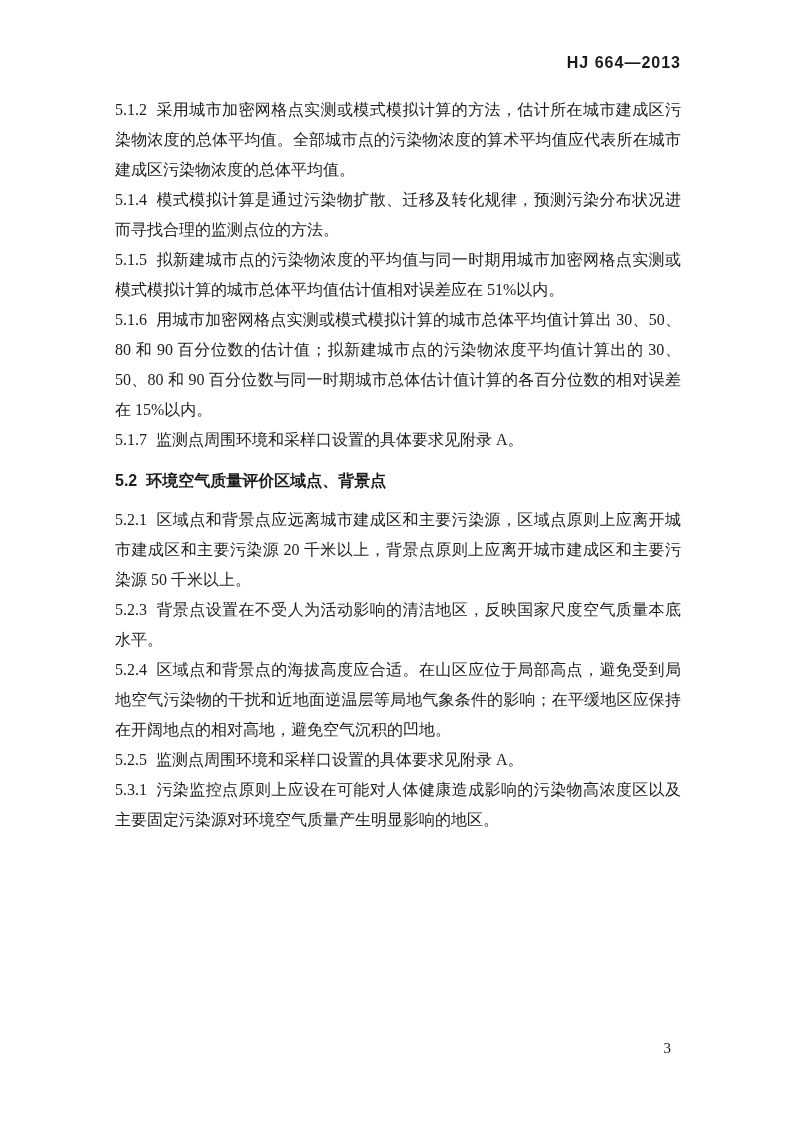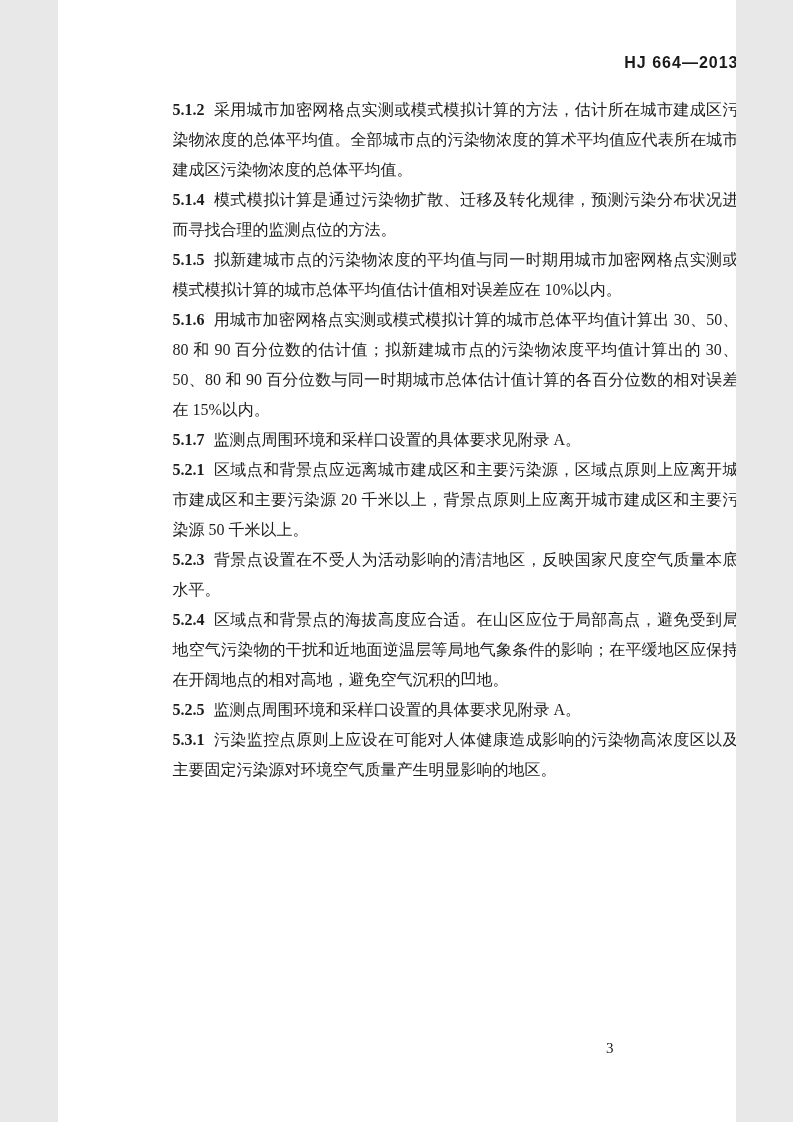--- a/index.html
+++ b/index.html
@@ -2,21 +2,21 @@
 <html><head>
 <meta charset="utf-8">
 <style>
   html, body {
     margin: 0;
     padding: 0;
     background: #e8e8e8;
   }
   .page {
     position: relative;
-    width: 678px;
+    width: 793px;
     height: 1122px;
     margin: 0 auto;
     background: #ffffff;
     color: #1c1c1c;
     overflow: hidden;
   }
   .doc-header {
     position: absolute;
     top: 54px;
     left: 115px;
@@ -36,21 +36,20 @@
     font-family: "Liberation Serif", "DejaVu Serif", serif;
     font-size: 16px;
     line-height: 30px;
     text-align: justify;
   }
   .para {
     margin: 0;
   }
   .para .num {
     margin-right: 9px;
-    font-weight: bold;
   }
   .heading {
     font-family: "Liberation Sans", "DejaVu Sans", sans-serif;
     font-weight: bold;
     text-align: left;
     margin: 11px 0 9px 0;
   }
   .page-number {
     position: absolute;
     top: 1040px;
@@ -67,26 +66,27 @@
 
   <div class="doc-header">HJ 664—2013</div>
 
   <div class="content">
 
     <p class="para"><span class="num">5.1.2</span><span>采用城市加密网格点实测或模式模拟计算的方法，估计所在城市建成区污染物浓度的总体平均值。全部城市点的污染物浓度的算术平均值应代表所在城市建成区污染物浓度的总体平均值。</span></p>
 
 
     <p class="para"><span class="num">5.1.4</span><span>模式模拟计算是通过污染物扩散、迁移及转化规律，预测污染分布状况进而寻找合理的监测点位的方法。</span></p>
 
-    <p class="para"><span class="num">5.1.5</span><span>拟新建城市点的污染物浓度的平均值与同一时期用城市加密网格点实测或模式模拟计算的城市总体平均值估计值相对误差应在 10%以内。</span></p>
+    <p class="para"><span class="num">5.1.5</span><span>拟新建城市点的污染物浓度的平均值与同一时期用城市加密网格点实测或模式模拟计算的城市总体平均值估计值相对误差应在 51%以内。</span></p>
 
     <p class="para"><span class="num">5.1.6</span><span>用城市加密网格点实测或模式模拟计算的城市总体平均值计算出 30、50、80 和 90 百分位数的估计值；拟新建城市点的污染物浓度平均值计算出的 30、50、80 和 90 百分位数与同一时期城市总体估计值计算的各百分位数的相对误差在 15%以内。</span></p>
 
     <p class="para"><span class="num">5.1.7</span><span>监测点周围环境和采样口设置的具体要求见附录 A。</span></p>
 
+    <p class="para heading"><span class="num">5.2</span><span>环境空气质量评价区域点、背景点</span></p>
 
     <p class="para"><span class="num">5.2.1</span><span>区域点和背景点应远离城市建成区和主要污染源，区域点原则上应离开城市建成区和主要污染源 20 千米以上，背景点原则上应离开城市建成区和主要污染源 50 千米以上。</span></p>
 
 
     <p class="para"><span class="num">5.2.3</span><span>背景点设置在不受人为活动影响的清洁地区，反映国家尺度空气质量本底水平。</span></p>
 
     <p class="para"><span class="num">5.2.4</span><span>区域点和背景点的海拔高度应合适。在山区应位于局部高点，避免受到局地空气污染物的干扰和近地面逆温层等局地气象条件的影响；在平缓地区应保持在开阔地点的相对高地，避免空气沉积的凹地。</span></p>
 
     <p class="para"><span class="num">5.2.5</span><span>监测点周围环境和采样口设置的具体要求见附录 A。</span></p>
 

